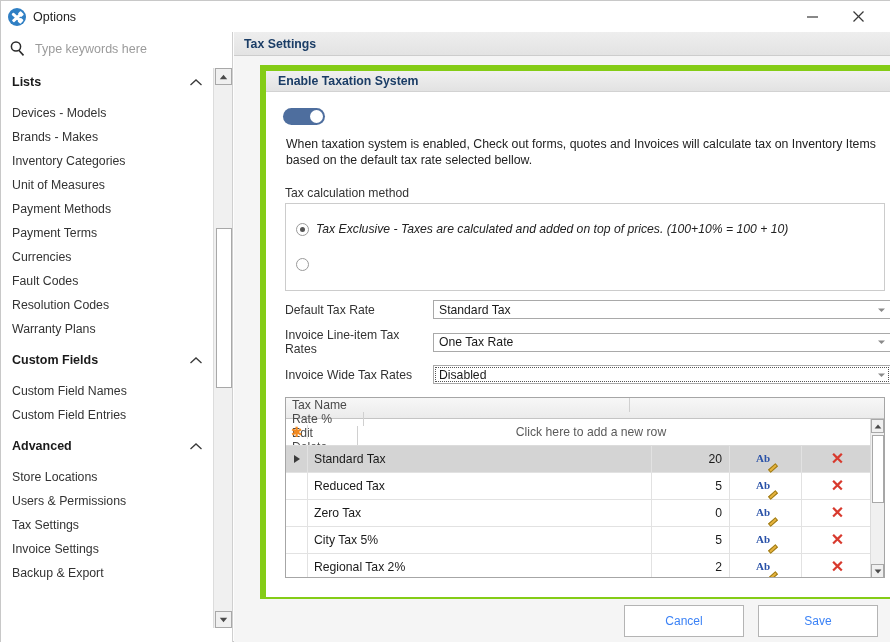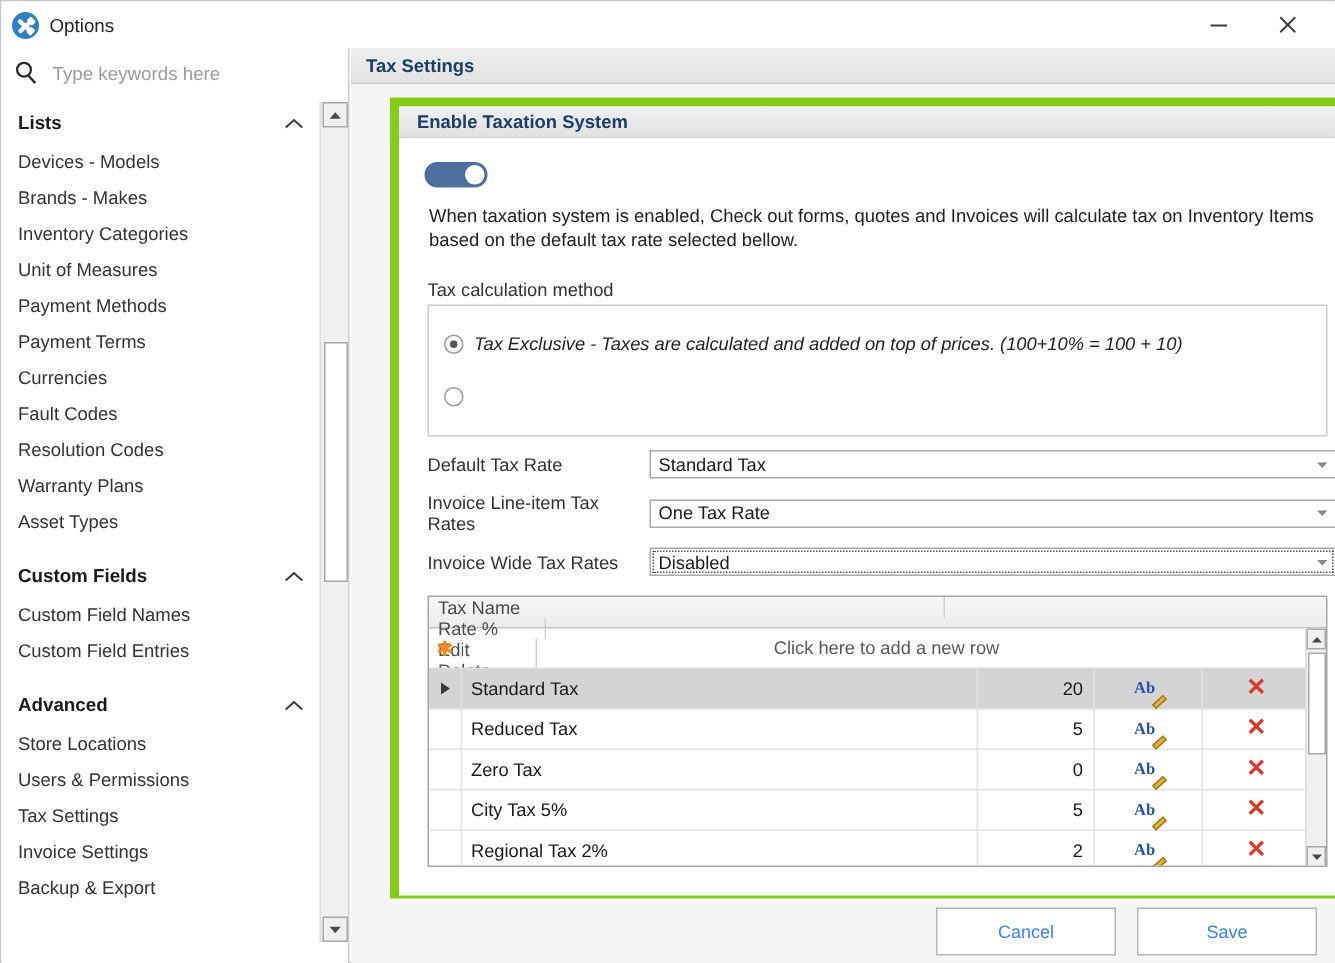--- a/index.html
+++ b/index.html
@@ -74,21 +74,21 @@
   .search-input::placeholder { color: #9b9b9b; }
 
   .nav { position: absolute; left: 0; top: 36px; width: 212px; }
   .nav-group-head {
     height: 28px; display: flex; align-items: center;
     padding-left: 11px; padding-right: 10px;
     font-weight: bold; font-size: 12.5px; color: #1a1a1a;
   }
   .nav-group-head .chev { margin-left: auto; }
   .nav-item {
-    height: 24px; display: flex; align-items: center;
+    height: 24px; display: flex; align-items: flex-end;
     padding-left: 11px; font-size: 12.3px; color: #333;
   }
   .nav-spacer { height: 10px; }
 
   
   .sb-scroll {
     position: absolute; right: 0; top: 36px;
     width: 19px; height: 560px;
     background: #f0f0f0; border-left: 1px solid #dcdcdc;
   }
@@ -354,23 +354,20 @@
         </div>
       <div class="nav-item">
           <span>Fault Codes</span>
         </div>
       <div class="nav-item">
           <span>Resolution Codes</span>
         </div>
       <div class="nav-item">
           <span>Warranty Plans</span>
         </div>
-      <div class="nav-item">
-          <span>Asset Types</span>
-        </div>
 
       <div class="nav-spacer"></div>
 
       <div class="nav-group-head">
         <span>Custom Fields</span>
         <span class="chev">
           <svg class="chev-svg" width="14" height="9" viewBox="0 0 14 9">
               <polyline points="1.5,7 7,2 12.5,7" fill="none" stroke="#3a3a3a" stroke-width="1.3"></polyline>
             </svg>
         </span>

